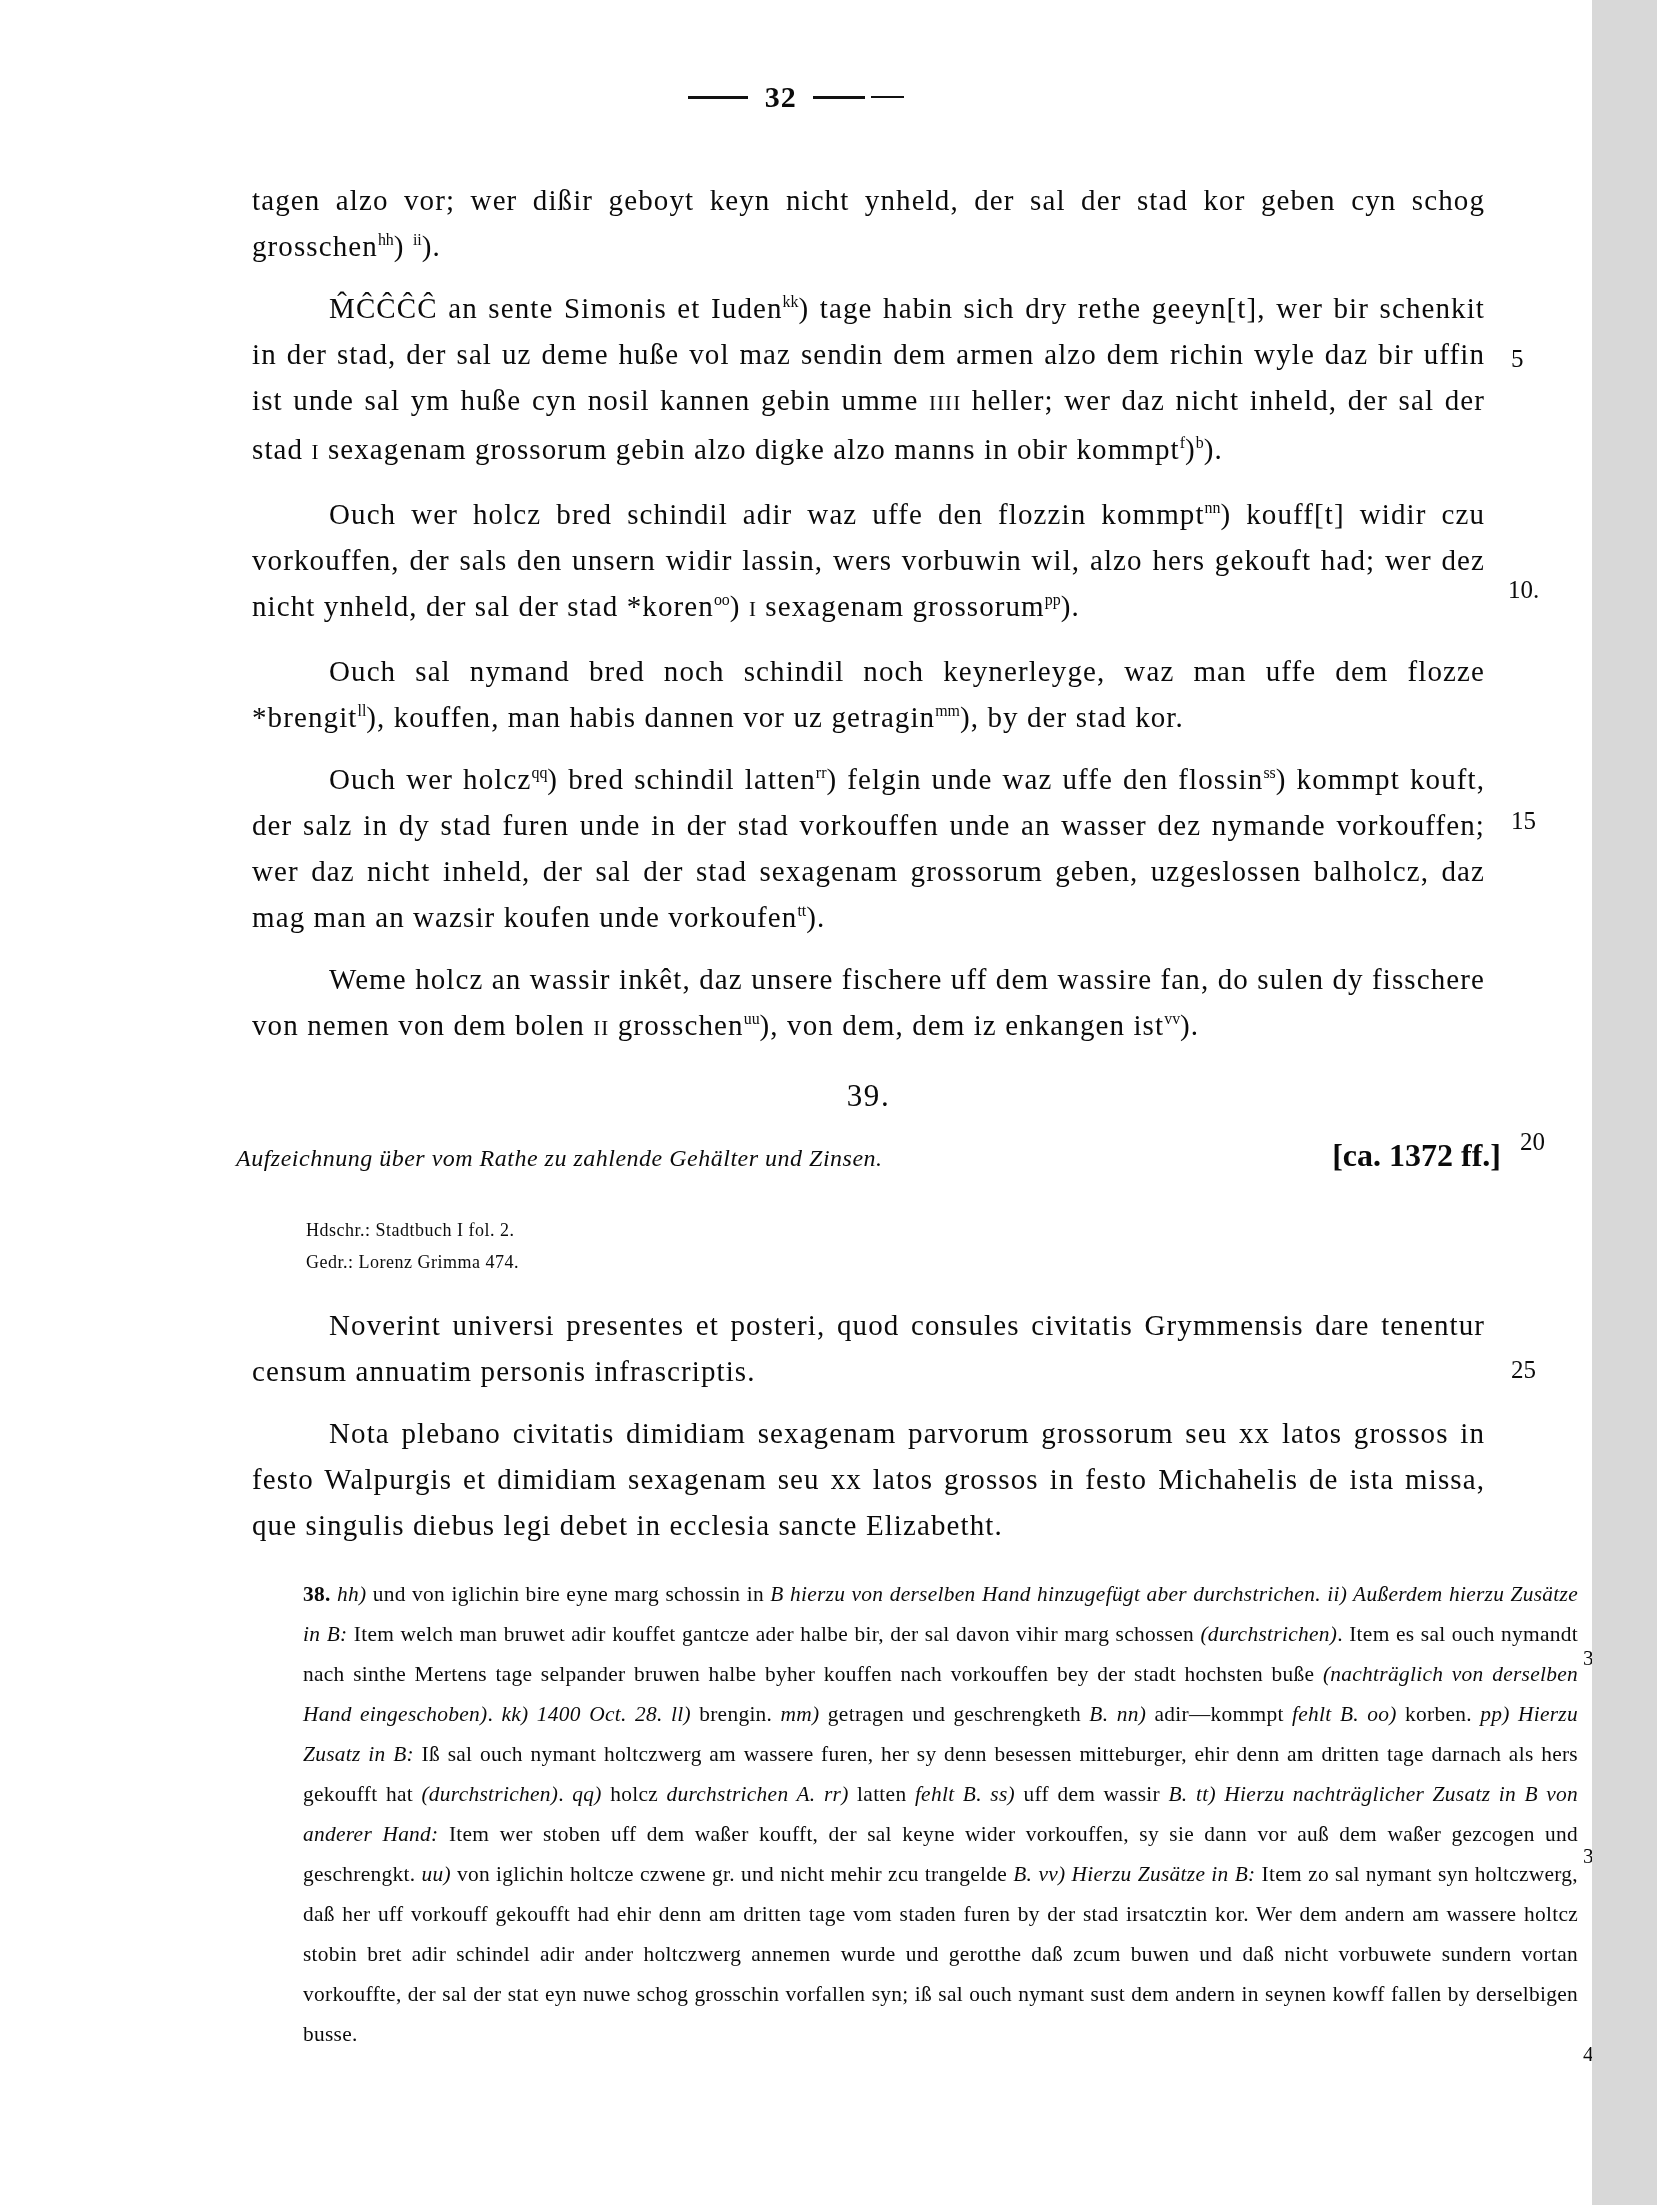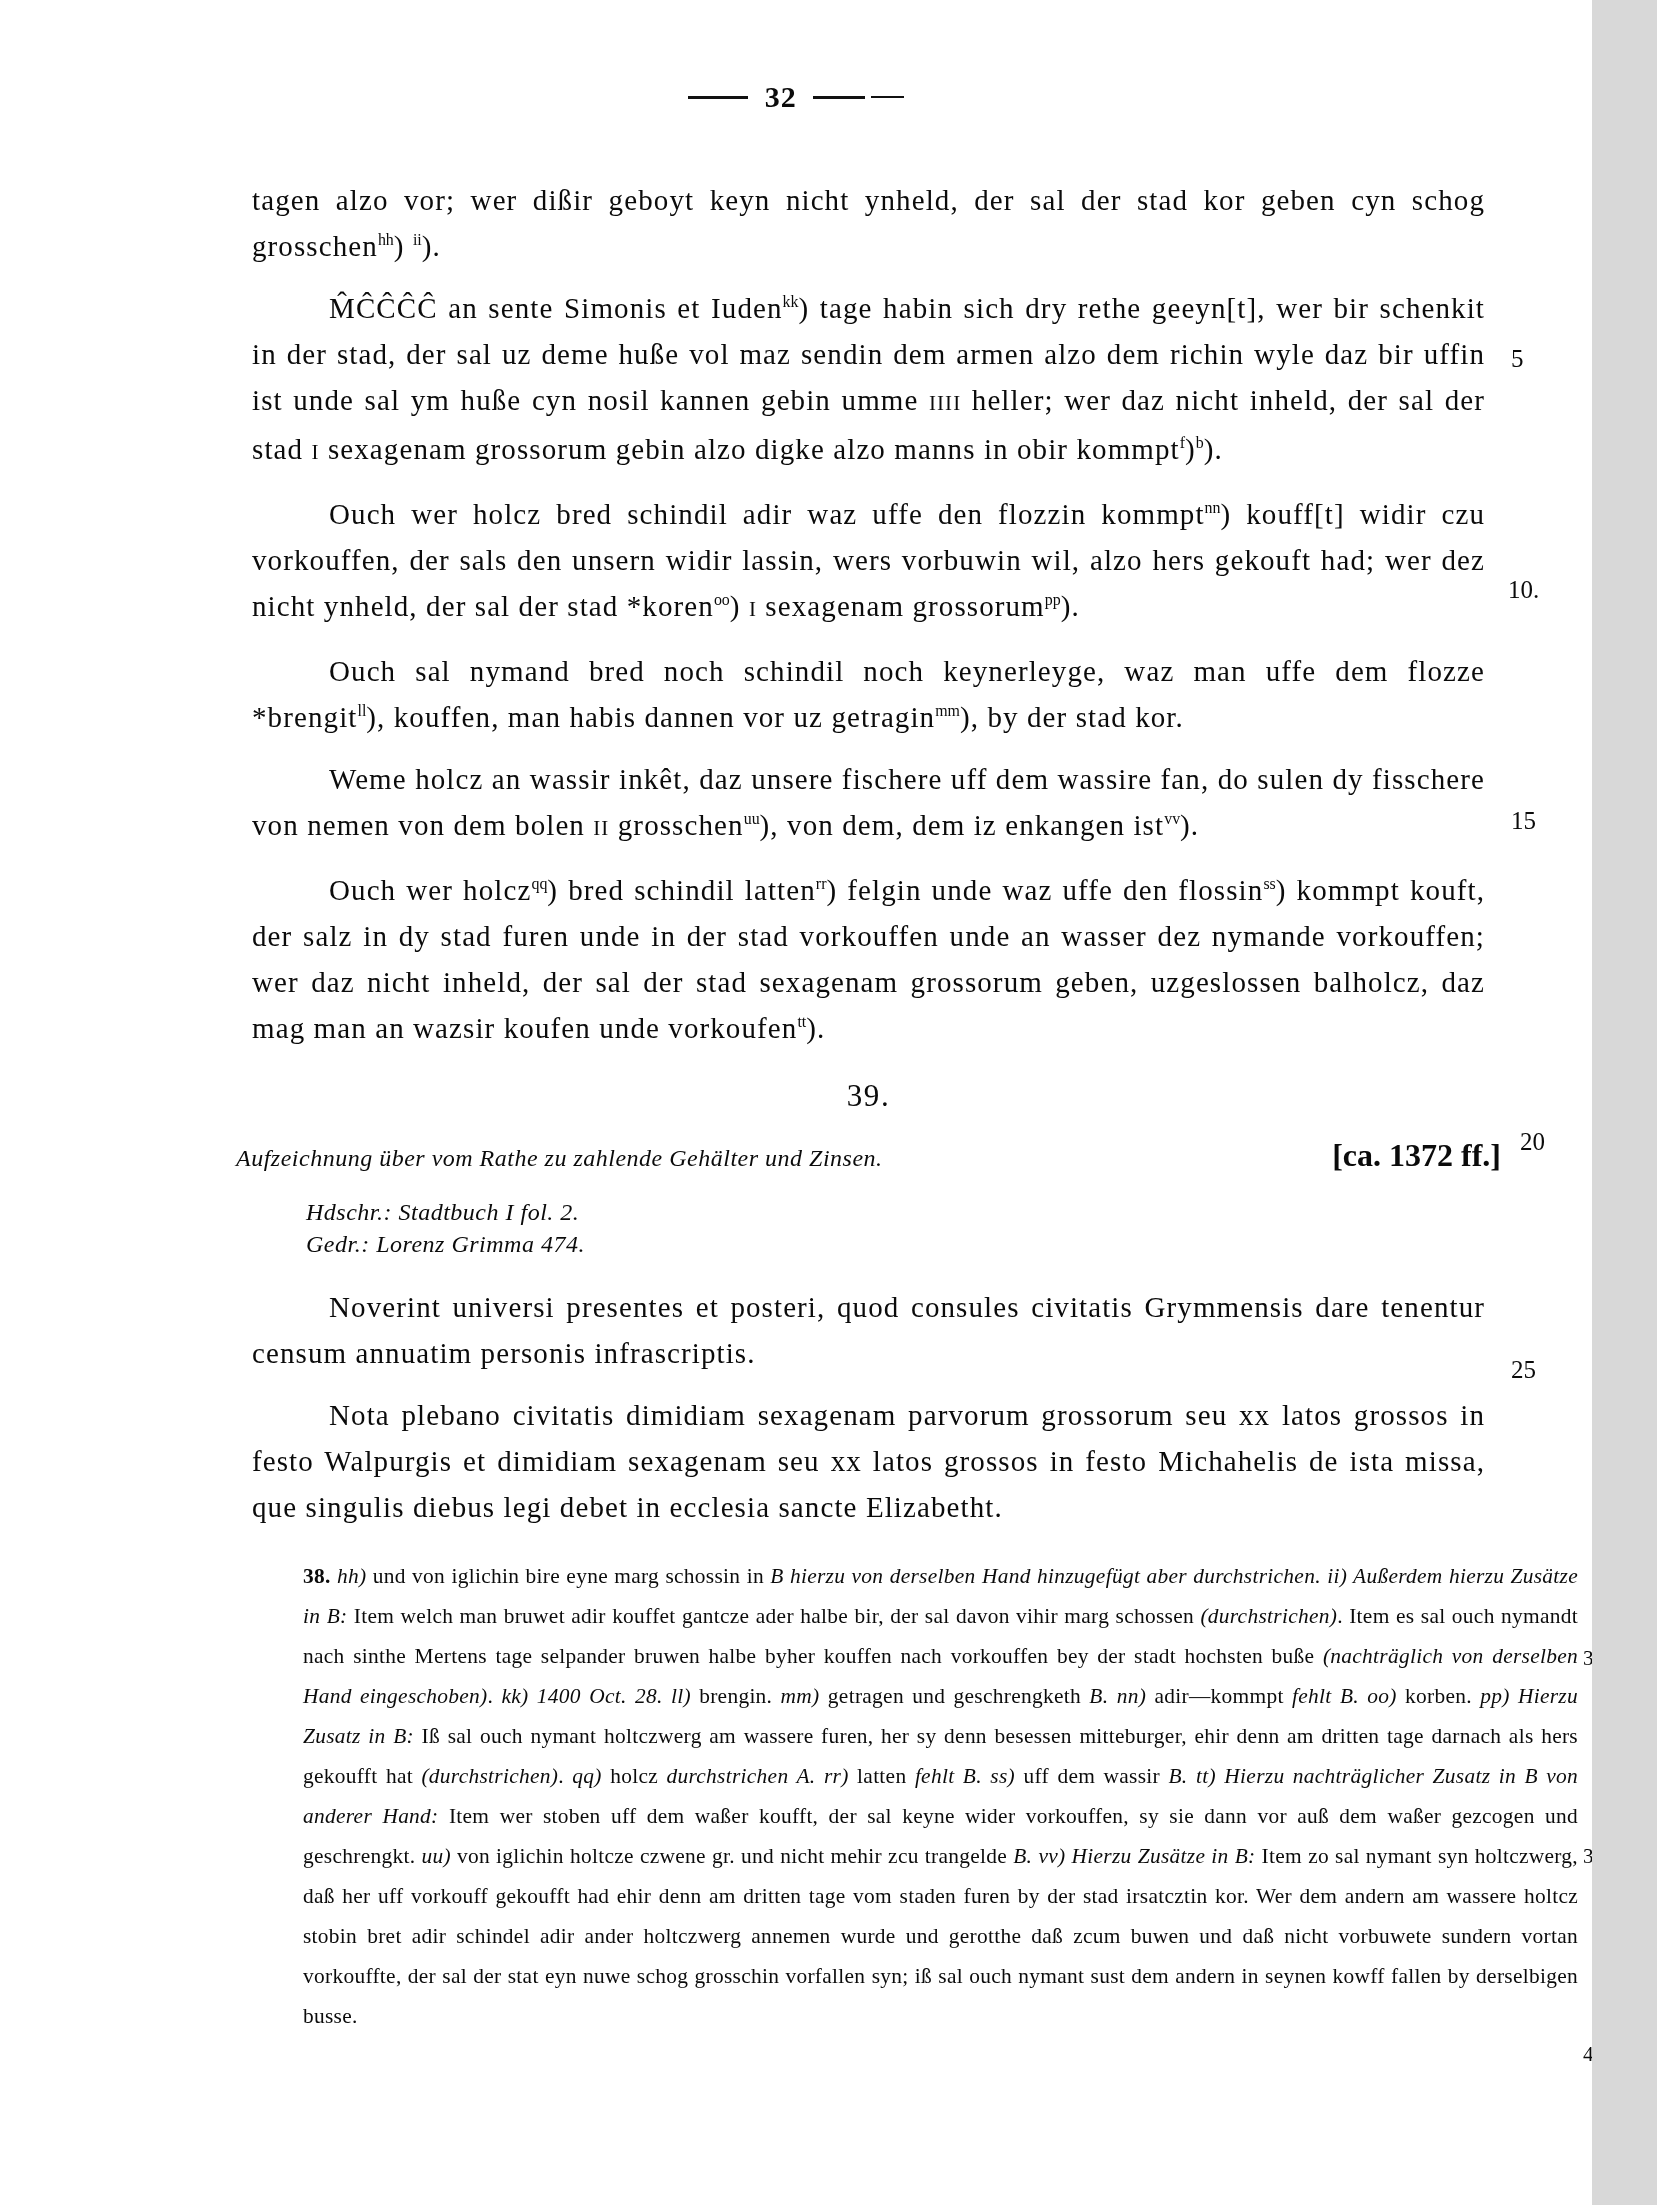--- a/index.html
+++ b/index.html
@@ -28,21 +28,21 @@
     text-align:justify;
   }
   .bodytext p.ind{text-indent:77px;}
   sup{font-size:0.55em;vertical-align:super;line-height:0;letter-spacing:0;}
   .rn{font-size:0.72em;letter-spacing:1.1px;}
   
   .docnum{margin:27.5px 0 0 0;text-align:center;font-size:31px;line-height:33px;letter-spacing:1.6px;}
   .titlerow{margin-top:25px;display:flex;justify-content:space-between;align-items:baseline;}
   .doctitle{font-style:italic;font-size:24px;letter-spacing:0.5px;}
   .docdate{font-weight:700;font-size:32px;white-space:nowrap;}
-  .sources{margin:22px 0 0 70px;font-style:italic;font-size:24px;line-height:32px;letter-spacing:0.5px;}
+  .sources{margin:40px 0 0 70px;font-size:18px;line-height:32px;letter-spacing:0.5px;}
   .latin{margin-top:24px;}
   
   .footnotes{
     margin:26px -77px 0 67px;
     font-size:21.4px;line-height:40px;letter-spacing:0.3px;
     text-align:justify;
   }
   .footnotes i{letter-spacing:0.3px;}
   
   .mnum{position:absolute;font-size:25px;color:#0b0b0b;}
@@ -57,22 +57,22 @@
     <span class="rule rule-l"></span><span class="pn">32</span><span class="rule rule-r1"></span><span class="rule rule-r2"></span>
   </div>
 
   <div class="content">
 
     <div class="bodytext">
       <p>tagen alzo vor; wer dißir geboyt keyn nicht ynheld, der sal der stad kor geben cyn schog grosschen<sup>hh</sup>) <sup>ii</sup>).</p>
       <p class="ind">M̂ĈĈĈĈ an sente Simonis et Iuden<sup>kk</sup>) tage habin sich dry rethe geeyn[t], wer bir schenkit in der stad, der sal uz deme huße vol maz sendin dem armen alzo dem richin wyle daz bir uffin ist unde sal ym huße cyn nosil kannen gebin umme <span class="rn">IIII</span> heller; wer daz nicht inheld, der sal der stad <span class="rn">I</span> sexagenam grossorum gebin alzo digke alzo manns in obir kommpt<sup>f</sup>)<sup>b</sup>).</p>
       <p class="ind">Ouch wer holcz bred schindil adir waz uffe den flozzin kommpt<sup>nn</sup>) kouff[t] widir czu vorkouffen, der sals den unsern widir lassin, wers vorbuwin wil, alzo hers gekouft had; wer dez nicht ynheld, der sal der stad *koren<sup>oo</sup>) <span class="rn">I</span> sexagenam grossorum<sup>pp</sup>).</p>
       <p class="ind">Ouch sal nymand bred noch schindil noch keynerleyge, waz man uffe dem flozze *brengit<sup>ll</sup>), kouffen, man habis dannen vor uz getragin<sup>mm</sup>), by der stad kor.</p>
+      <p class="ind">Ouch wer holcz<sup>qq</sup>) bred schindil latten<sup>rr</sup>) felgin unde waz uffe den flossin<sup>ss</sup>) kommpt kouft, der salz in dy stad furen unde in der stad vorkouffen unde an wasser dez nymande vorkouffen; wer daz nicht inheld, der sal der stad sexagenam grossorum geben, uzgeslossen balholcz, daz mag man an wazsir koufen unde vorkoufen<sup>tt</sup>).</p>
       <p class="ind">Weme holcz an wassir inkêt, daz unsere fischere uff dem wassire fan, do sulen dy fisschere von nemen von dem bolen <span class="rn">II</span> grosschen<sup>uu</sup>), von dem, dem iz enkangen ist<sup>vv</sup>).</p>
-      <p class="ind">Ouch wer holcz<sup>qq</sup>) bred schindil latten<sup>rr</sup>) felgin unde waz uffe den flossin<sup>ss</sup>) kommpt kouft, der salz in dy stad furen unde in der stad vorkouffen unde an wasser dez nymande vorkouffen; wer daz nicht inheld, der sal der stad sexagenam grossorum geben, uzgeslossen balholcz, daz mag man an wazsir koufen unde vorkoufen<sup>tt</sup>).</p>
     </div>
 
     <div class="docnum">39.</div>
 
     <div class="titlerow">
       <span class="doctitle">Aufzeichnung über vom Rathe zu zahlende Gehälter und Zinsen.</span>
       <span class="docdate">[ca. 1372 ff.]</span>
     </div>
 
     <div class="sources">

